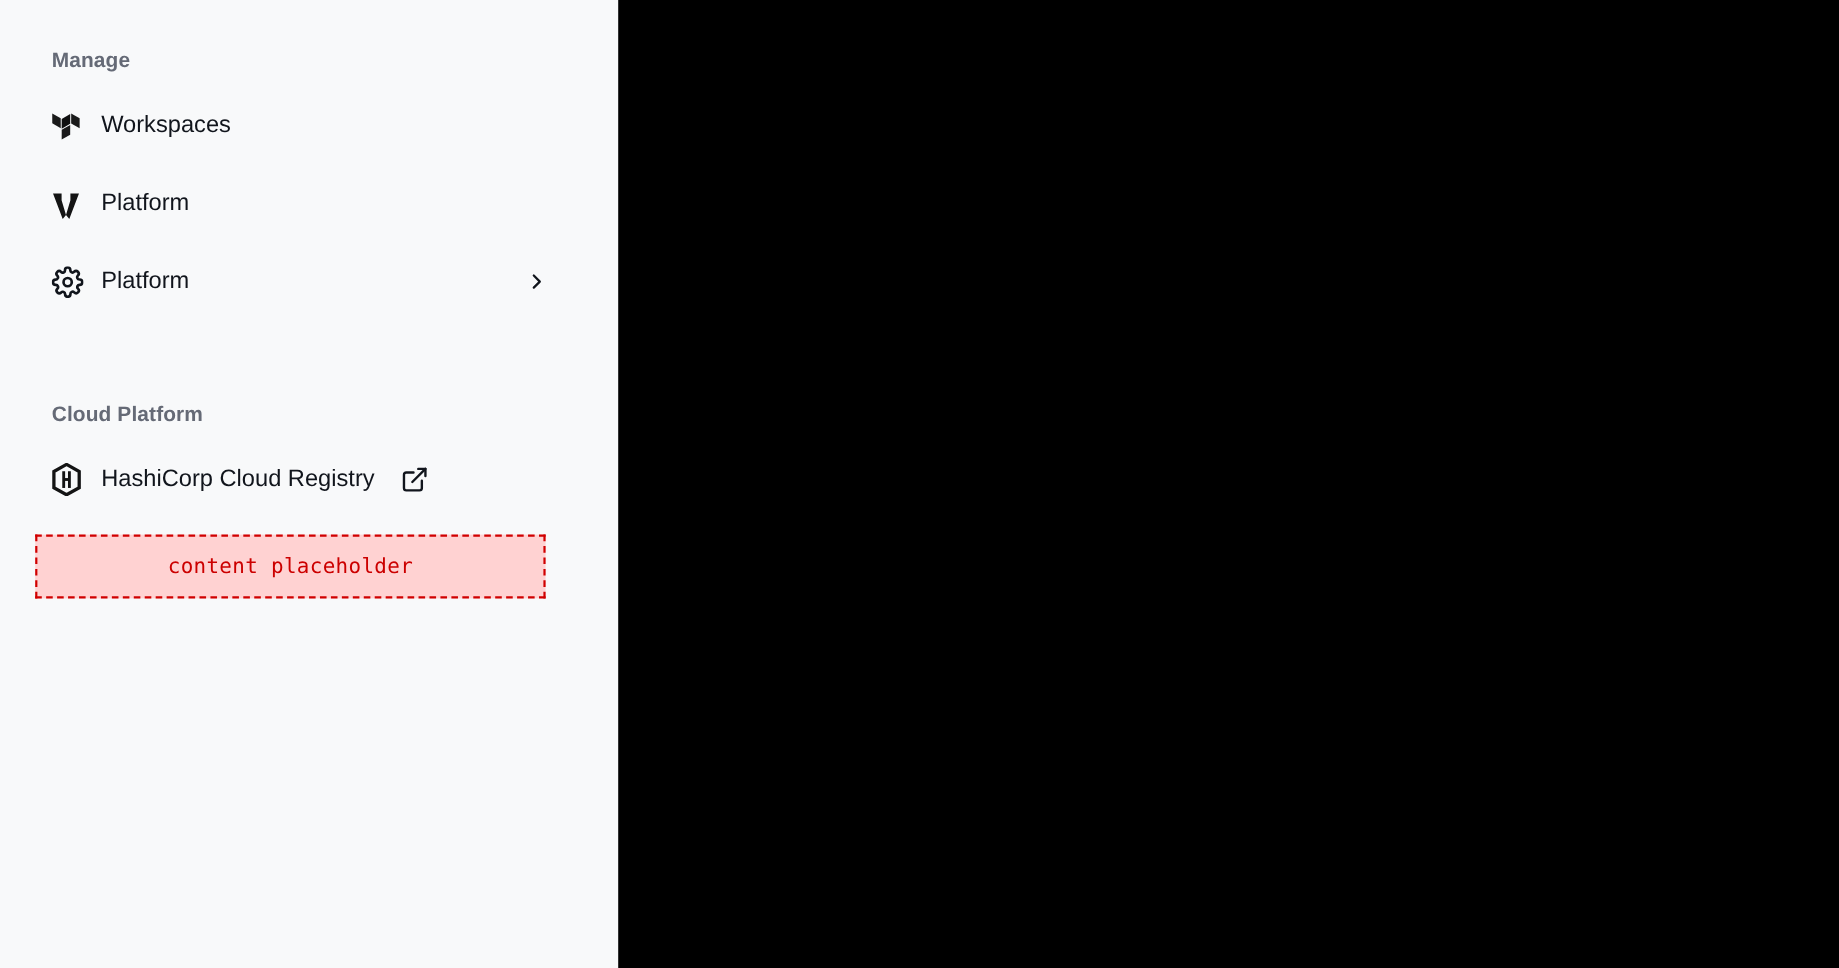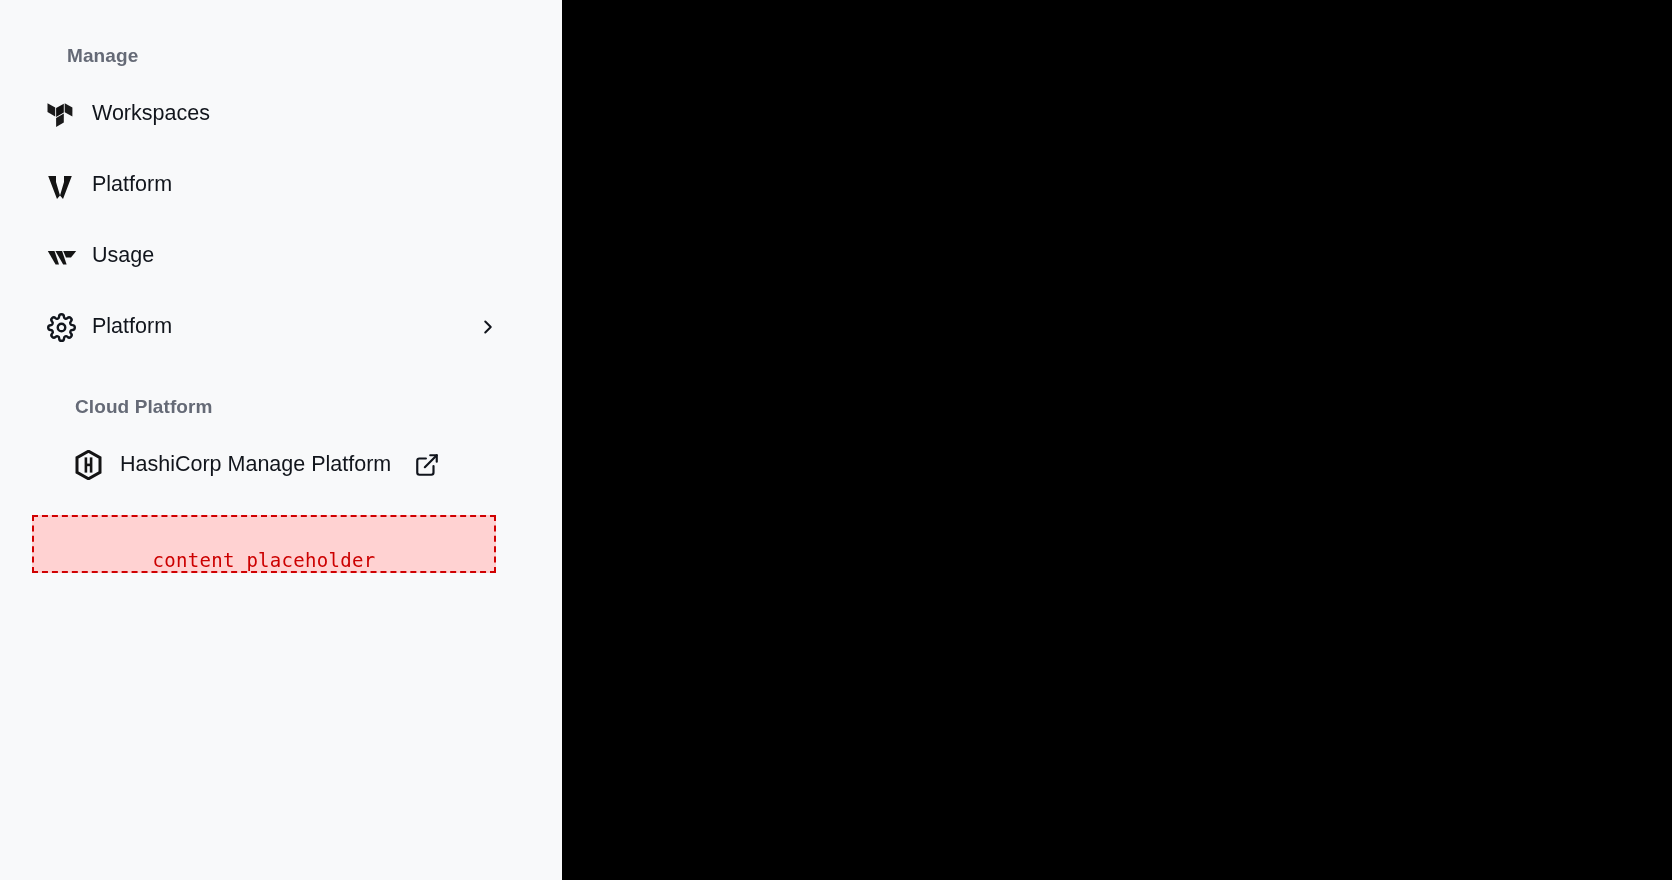--- a/index.html
+++ b/index.html
@@ -31,21 +31,21 @@
     padding: 0;
   }
 
   .section-header {
     font-size: 19px;
     font-weight: 700;
     color: #656a76;
     letter-spacing: 0.1px;
     padding-left: 47px;
   }
-  #manage-header { margin-top: 45px; margin-left: 20px; }
+  #manage-header { margin-top: 45px; }
   #cloud-header  { margin-top: 0; }
 
   .nav-list {
     list-style: none;
     margin: 0;
     padding: 0;
   }
 
   .nav-item {
     display: flex;
@@ -87,40 +87,40 @@
   .nav-trailing svg { display: block; }
 
   
   #nav-manage { margin-top: 24px; }
   #nav-manage .nav-item { margin-bottom: 25px; }
   #nav-manage .nav-item:last-child { margin-bottom: 0; }
 
   #nav-cloud { margin-top: 24px; }
 
   
-  #cloud-section { margin-top: 46px; padding-left: 28px; }
+  #cloud-section { margin-top: 88px; }
 
   
   #hcp-item { padding-right: 0; }
   #hcp-item .nav-trailing {
     margin-left: 23px;
     width: 26px;
     height: 26px;
   }
 
   
   #content-placeholder {
     margin-top: 27px;
     margin-left: 32px;
     width: 464px;
     height: 58px;
     background: #ffd2d2;
     border: 2px dashed #d00000;
     display: flex;
-    align-items: flex-end;
+    align-items: center;
     justify-content: center;
     font-family: "DejaVu Sans Mono", "Liberation Mono", monospace;
     font-size: 19px;
     color: #cc0000;
     letter-spacing: 0.3px;
   }
 
   
   #main-region {
     flex: 1 1 auto;
@@ -155,30 +155,20 @@
         <span class="nav-icon">
           <svg width="26" height="30" viewBox="0 0 26 30" xmlns="http://www.w3.org/2000/svg">
             <path d="M1.2 6.0 L9.0 6.0 L9.0 12.0 L13.0 25.5 L10.0 29.0 Z" fill="#141414"></path>
             <path d="M24.8 6.0 L17.0 6.0 L17.0 12.0 L13.0 25.5 L16.0 29.0 Z" fill="#141414"></path>
             <path d="M9.6 6.0 L16.4 6.0 L16.4 10.0 L13.0 10.0 Z" fill="#141414" opacity="0"></path>
           </svg>
         </span>
         <span class="nav-label">Platform</span>
       </li>
 
-      <li class="nav-item">
-        <span class="nav-icon">
-          <svg width="30" height="26" viewBox="0 0 30 26" xmlns="http://www.w3.org/2000/svg">
-            <path d="M0.8 8.0 L7.5 8.0 L12.0 21.5 L8.6 21.5 Z" fill="#141414"></path>
-            <path d="M8.4 8.0 L15.1 8.0 L19.6 21.5 L16.2 21.5 Z" fill="#141414"></path>
-            <path d="M16.2 8.0 L29.2 8.0 L24.0 14.5 L19.0 14.5 Z" fill="#141414"></path>
-          </svg>
-        </span>
-        <span class="nav-label">Usage</span>
-      </li>
 
       <li class="nav-item">
         <span class="nav-icon">
           <svg width="29" height="29" viewBox="0 0 24 24" fill="none" stroke="#11151c" stroke-width="2" stroke-linecap="round" stroke-linejoin="round" xmlns="http://www.w3.org/2000/svg">
             <circle cx="12" cy="12" r="3.1"></circle>
             <path d="M19.4 15a1.65 1.65 0 0 0 .33 1.82l.06.06a2 2 0 0 1-2.83 2.83l-.06-.06a1.65 1.65 0 0 0-1.82-.33 1.65 1.65 0 0 0-1 1.51V21a2 2 0 0 1-4 0v-.09A1.65 1.65 0 0 0 9 19.4a1.65 1.65 0 0 0-1.82.33l-.06.06a2 2 0 0 1-2.83-2.83l.06-.06a1.65 1.65 0 0 0 .33-1.82 1.65 1.65 0 0 0-1.51-1H3a2 2 0 0 1 0-4h.09A1.65 1.65 0 0 0 4.6 9a1.65 1.65 0 0 0-.33-1.82l-.06-.06a2 2 0 0 1 2.83-2.83l.06.06a1.65 1.65 0 0 0 1.82.33H9a1.65 1.65 0 0 0 1-1.51V3a2 2 0 0 1 4 0v.09a1.65 1.65 0 0 0 1 1.51 1.65 1.65 0 0 0 1.82-.33l.06-.06a2 2 0 0 1 2.83 2.83l-.06.06a1.65 1.65 0 0 0-.33 1.82V9a1.65 1.65 0 0 0 1.51 1H21a2 2 0 0 1 0 4h-.09a1.65 1.65 0 0 0-1.51 1z"></path>
           </svg>
         </span>
         <span class="nav-label">Platform</span>
         <span class="nav-trailing">
@@ -199,21 +189,21 @@
         <span class="nav-icon">
           <svg width="27" height="30" viewBox="0 0 27 30" xmlns="http://www.w3.org/2000/svg">
             <path d="M13.5 1.2 L25.0 7.6 L25.0 22.4 L13.5 28.8 L2.0 22.4 L2.0 7.6 Z" fill="none" stroke="#141414" stroke-width="3.0" stroke-linejoin="miter"></path>
             <rect x="8.6" y="7.0" width="3.1" height="16.0" fill="#f8f9fa"></rect>
             <rect x="15.3" y="7.0" width="3.1" height="16.0" fill="#f8f9fa"></rect>
             <rect x="9.6" y="7.4" width="2.6" height="15.2" fill="#141414"></rect>
             <rect x="14.8" y="7.4" width="2.6" height="15.2" fill="#141414"></rect>
             <rect x="11.6" y="13.6" width="3.8" height="2.6" fill="#141414"></rect>
           </svg>
         </span>
-        <span class="nav-label">HashiCorp Manage Platform</span>
+        <span class="nav-label">HashiCorp Cloud Registry</span>
         <span class="nav-trailing">
           <svg width="26" height="26" viewBox="0 0 24 24" fill="none" stroke="#11151c" stroke-width="2" stroke-linecap="round" stroke-linejoin="round" xmlns="http://www.w3.org/2000/svg">
             <path d="M18 13v6a2 2 0 0 1-2 2H5a2 2 0 0 1-2-2V8a2 2 0 0 1 2-2h6"></path>
             <polyline points="15 3 21 3 21 9"></polyline>
             <line x1="10" y1="14" x2="21" y2="3"></line>
           </svg>
         </span>
       </li>
     </ul>
   </div>

